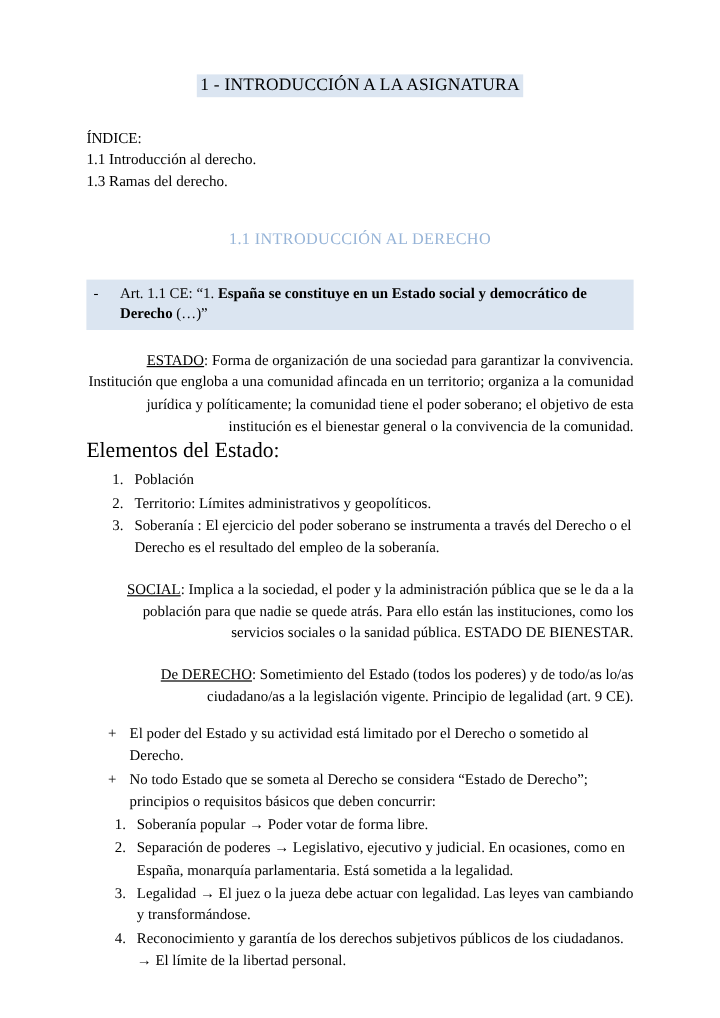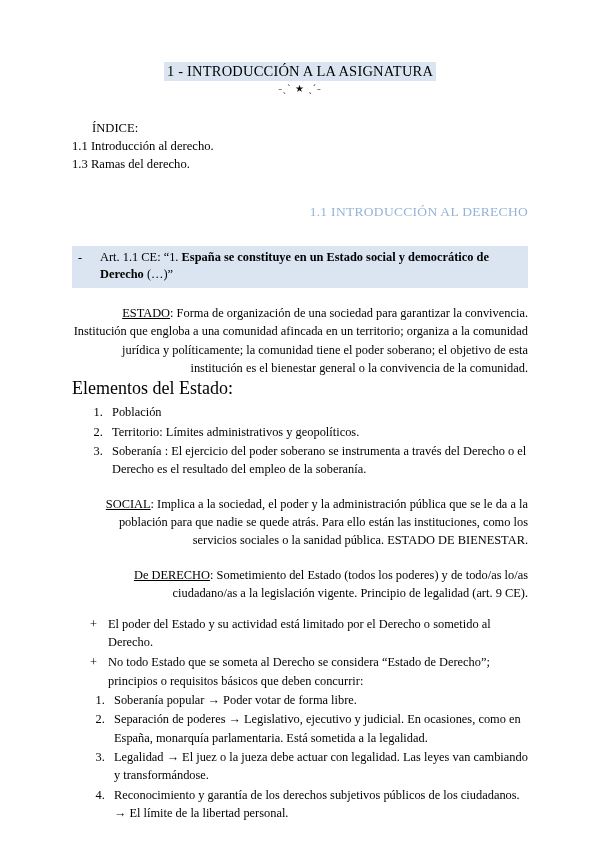--- a/index.html
+++ b/index.html
@@ -40,27 +40,27 @@
     margin-top: 2px;
     color: #111;
   }
 
   
   .index-block {
     margin-top: 26px;
     font-size: 12.6px;
     line-height: 1.42;
   }
-  .index-label { display: block; margin-left: 20px; }
+  .index-label { display: block; }
   .index-item { display: block; }
 
   
   .section-heading {
     margin-top: 30px;
-    text-align: right;
+    text-align: center;
     color: #95b3d7;
     font-size: 13.5px;
     letter-spacing: 0.3px;
   }
 
   
   .article-block {
     margin-top: 26px;
     background: #dbe5f1;
     padding: 3px 6px 4px 6px;
@@ -139,21 +139,20 @@
     font-size: 18px;
   }
 </style>
 </head>
 <body>
 
 <div class="page">
 
   <div class="title-block">
     <span class="doc-title">1 - INTRODUCCIÓN A LA ASIGNATURA</span>
-    <div class="title-deco">˗ˏˋ ★ ˎˊ˗</div>
   </div>
 
   <div class="index-block">
     <span class="index-label">ÍNDICE:</span>
     <span class="index-item">1.1 Introducción al derecho.</span>
     <span class="index-item">1.3 Ramas del derecho.</span>
   </div>
 
   <div class="section-heading">1.1 INTRODUCCIÓN AL DERECHO</div>
 

